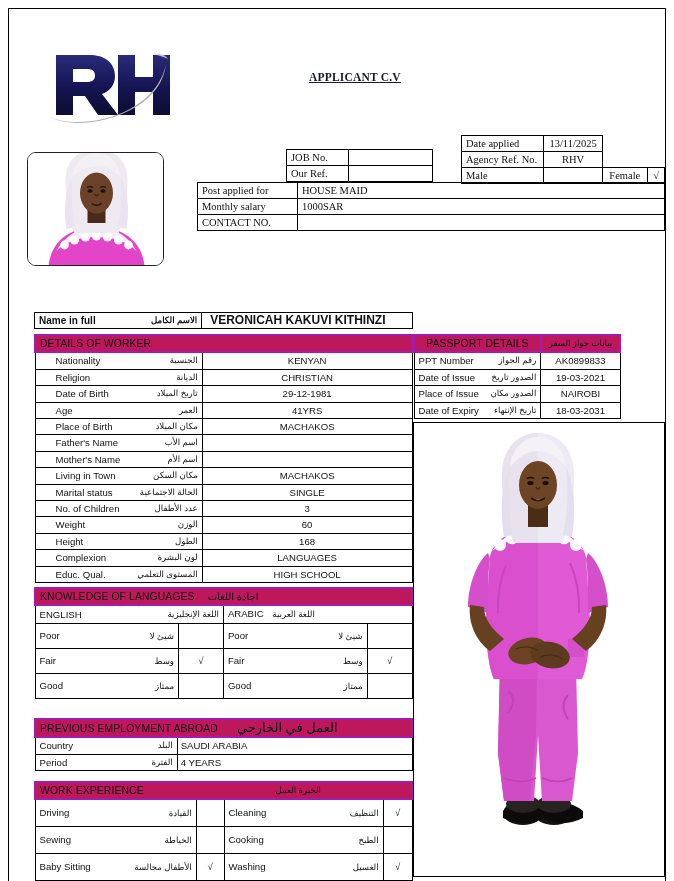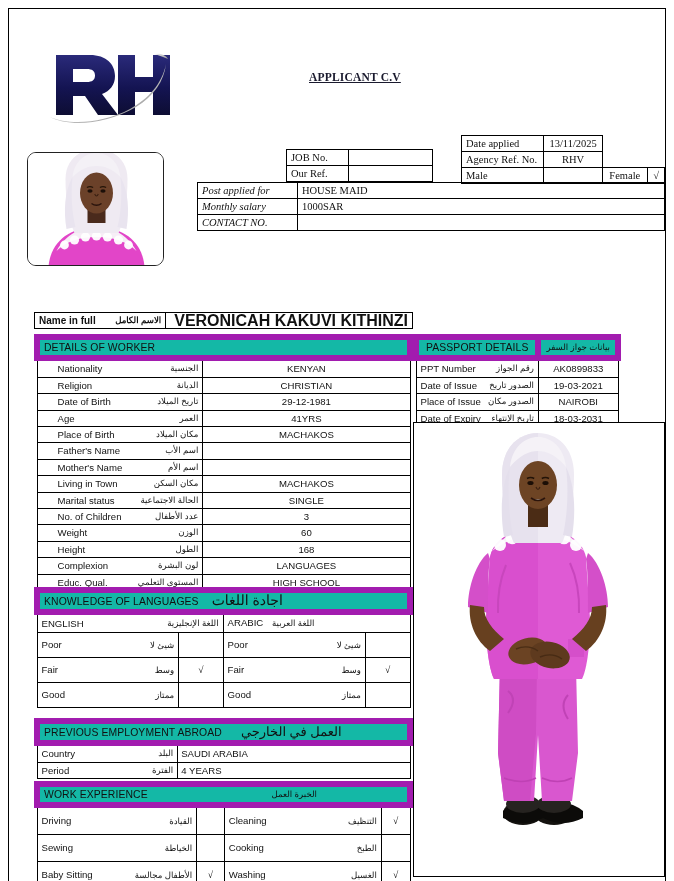--- a/index.html
+++ b/index.html
@@ -62,42 +62,42 @@
   .agency-tbl { position: absolute; left: 452px; top: 126px; width: 204px; }
   .agency-tbl td { height: 15px; }
   .agency-tbl td.lbl { width: 104px; }
   .agency-tbl td.val { width: 100px; text-align: center; }
   .agency-tbl td.m1 { width: 47px; }
   .agency-tbl td.m2 { width: 44px; }
   .agency-tbl td.m3 { width: 70px; text-align: right; padding-right:7px; }
   .agency-tbl td.m4 { width: 43px; text-align: center; }
 
   .post-tbl { position: absolute; left: 188px; top: 173px; width: 468px; }
-  .post-tbl td.k { width: 100px; font-style: italic; }
+  .post-tbl td.k { width: 100px; }
   .post-tbl td.v { width: 368px; }
   .grid { border-collapse: collapse; width: 100%; }
   .grid td {
     border: 1px solid #000;
     font-size: 9.6px; color: #111;
     height: 15.4px; line-height: 15.4px;
     padding: 0 4px; white-space: nowrap;
   }
   .band td {
-    background: #14b8a6; font-size: 10.4px;
+    background: #be185d; font-size: 10.4px;
     height: 15.4px; letter-spacing: .1px;
-    border: 6px solid #a21caf;
+    border: 2px solid #a21caf;
   }
   .ar { font-size: 8.6px; float: right; color:#111; direction: rtl; }
   .ctr { text-align: center; }
   .tick { text-align:center; font-family:"Liberation Serif",serif; font-size: 11px; }
 
   
   .name-tbl { position: absolute; left: 25px; top: 303px; width: 379px; border-radius: 8px; }
   .name-tbl td.k { width: 168px; font-weight: bold; font-size: 10px; }
-  .name-tbl td.v { width: 211px; font-weight: bold; font-size: 16px; padding-left: 8px; }
+  .name-tbl td.v { width: 211px; font-weight: bold; font-size: 12px; padding-left: 8px; }
 
   
   .worker-tbl { position: absolute; left: 25px; top: 325px; width: 379px; }
   .worker-tbl td.k { width: 168px; padding-left: 20px; }
   .worker-tbl td.v { width: 211px; text-align: center; }
 
   
   .pp-tbl { position: absolute; left: 404px; top: 325px; width: 208px; }
   .pp-tbl td.k { width: 160px; }
   .pp-tbl td.v { width: 92px; text-align: center; }
@@ -430,21 +430,21 @@
         <path d="M-7 75 q7 5 14 0" stroke="#2b140b" stroke-width="1.6" fill="none"></path>
       </g>
     </svg>
   </div>
 
   <table class="grid lang-tbl">
     <tbody>
           <tr class="band">
       <td colspan="4">
         <span>KNOWLEDGE OF LANGUAGES</span>
-        <span style="font-size:14px; margin-left:10px;text-align:right;">اجادة اللغات</span>
+        <span style="font-size:10px; margin-left:10px;text-align:right;">اجادة اللغات</span>
       </td>
     </tr>
     <tr>
       <td class="h" colspan="2">
         <span>ENGLISH</span>
         <span class="ar">اللغة الإنجليزية</span>
       </td>
       <td class="h" colspan="2">
         <span>ARABIC</span>
         <span style="font-size:8.6px; margin-left:6px;">اللغة العربية</span>

